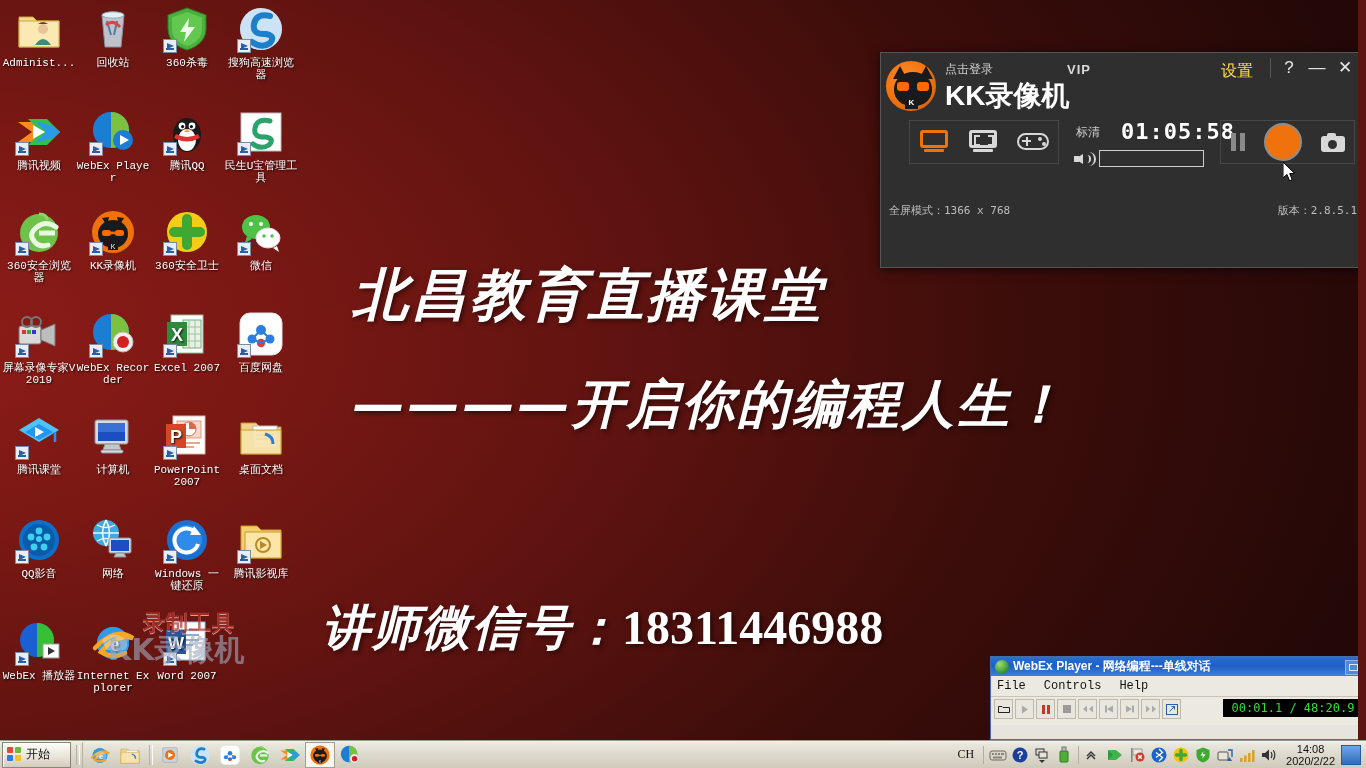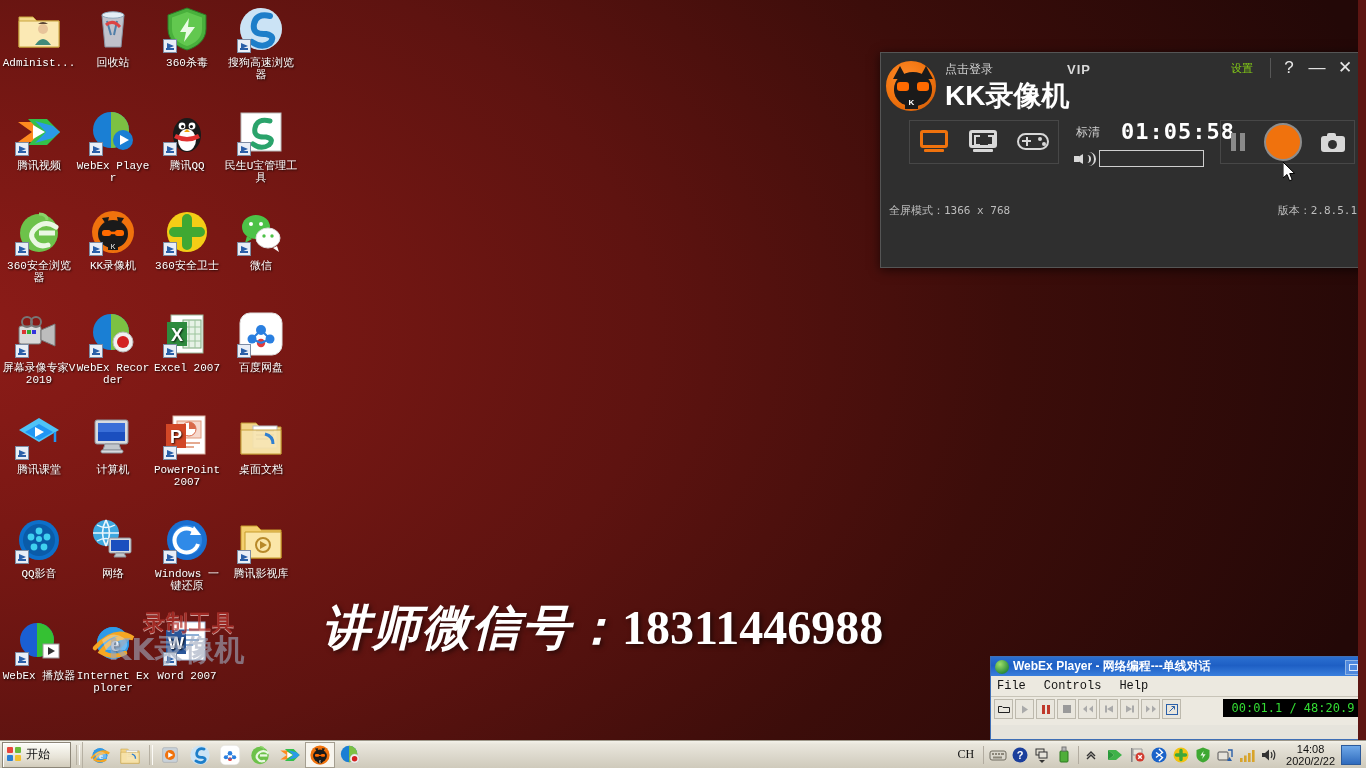--- a/index.html
+++ b/index.html
@@ -91,21 +91,21 @@
   #kk-logo .face{position:absolute;left:8px;top:11px;width:38px;height:34px;background:#1a1a1a;border-radius:50% 50% 46% 46%;}
   #kk-logo .goggles{position:absolute;left:11px;top:21px;width:32px;height:9px;}
   #kk-logo .gl{position:absolute;width:12px;height:9px;background:#ff6a00;border-radius:3px;}
   #kk-logo .gl.l{left:0;}
   #kk-logo .gl.r{right:0;}
   #kk-logo .gbar{position:absolute;left:11px;top:24px;width:10px;height:3px;background:#ff6a00;}
   #kk-logo .badge{position:absolute;left:19px;bottom:2px;width:13px;height:13px;background:#1a1a1a;color:#fff;font-size:8px;line-height:13px;text-align:center;font-weight:bold;}
   #kk-login{position:absolute;left:64px;top:8px;font-size:12px;color:#cfcfcf;cursor:pointer;}
   #kk-vip{position:absolute;left:186px;top:9px;font-size:13px;font-weight:bold;color:#d9d9d9;letter-spacing:1px;}
   #kk-title{position:absolute;left:64px;top:24px;font-size:28px;font-weight:bold;color:#fff;letter-spacing:0;}
-  #kk-settings{position:absolute;right:112px;top:8px;font-size:11px;color:#84cc16;cursor:pointer;}
+  #kk-settings{position:absolute;right:112px;top:8px;font-size:16px;color:#fde047;cursor:pointer;}
   #kk-ctrls{position:absolute;right:6px;top:2px;display:flex;align-items:center;gap:0px;}
   #kk-ctrls .cbtn{width:28px;height:26px;line-height:26px;text-align:center;color:#e6e6e6;font-size:17px;cursor:pointer;}
   #kk-ctrls .sep{width:1px;height:20px;background:#575757;margin-right:4px;}
   #kk-body{position:relative;height:88px;padding:0;}
   #kk-modes{
     position:absolute;left:28px;top:7px;width:150px;height:44px;
     border:1px solid #474747;box-sizing:border-box;display:flex;align-items:center;justify-content:space-around;
   }
   .mode-ic{width:34px;height:28px;position:relative;cursor:pointer;}
   
@@ -560,20 +560,22 @@
             <path d="M16 12 h20 M16 17 h20 M16 22 h20 M16 27 h14" stroke="#8fb0d6" stroke-width="2"></path>
             <rect x="3" y="12" width="20" height="24" fill="#2a5699"></rect>
             <text x="13" y="31" font-size="17" font-weight="bold" fill="#fff" text-anchor="middle" font-family="Liberation Sans">W</text>
           </svg>
           <span class="shortcut-badge"></span>
         </div>
         <span class="cap">Word 2007</span>
       </div>
     </div>
 
+  <div class="banner" id="banner1">北昌教育直播课堂</div>
+  <div class="banner" id="banner2">————开启你的编程人生！</div>
   <div class="banner" id="banner3"><span>讲师微信号：</span><span class="num">18311446988</span></div>
 
   <div id="watermark">
     <div id="wm-top">录制工具</div>
     <div id="wm-bot">KK录像机</div>
   </div>
 
   <div id="kk-window">
     <div id="kk-header">
 

